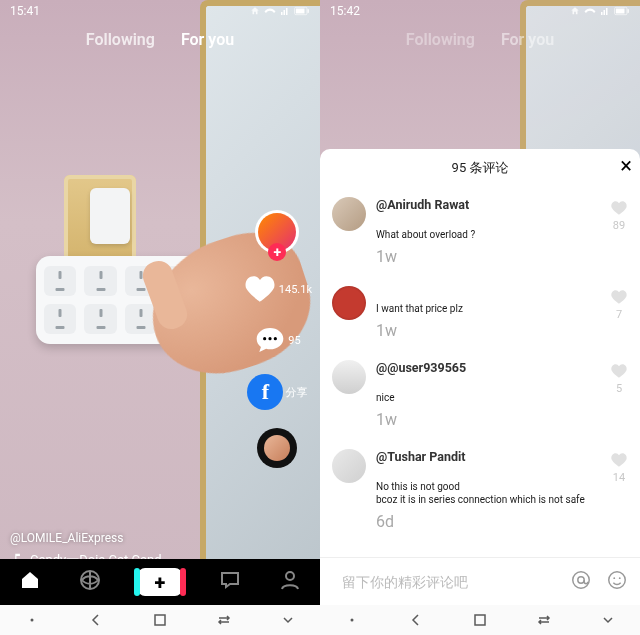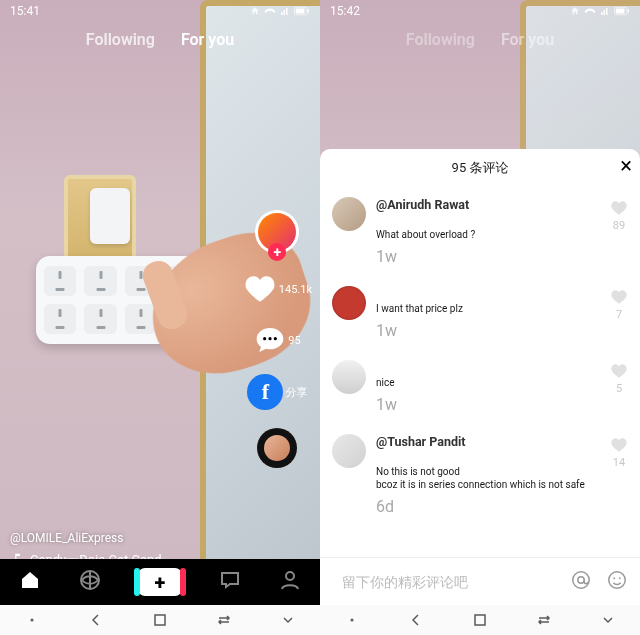--- a/index.html
+++ b/index.html
@@ -295,20 +295,21 @@
             <svg width="18" height="18" viewBox="0 0 24 24" fill="#e0e0e0">
                 <path d="M12 21s-8-5.3-10-10C.9 6.2 4 3 7.5 3c2 0 3.4 1.1 4.5 2.6C13.1 4.1 14.5 3 16.5 3 20 3 23.1 6.2 22 11c-2 4.7-10 10-10 10z"></path>
               </svg>
             <span>7</span>
           </div>
         </div>
 
         <div class="comment">
           <div class="c-avatar av3"></div>
           <div class="c-body">
+            <div class="c-user">@@user939565</div>
             <div class="c-text">nice</div>
             <div class="c-time">1w</div>
           </div>
           <div class="c-like">
             <svg width="18" height="18" viewBox="0 0 24 24" fill="#e0e0e0">
                 <path d="M12 21s-8-5.3-10-10C.9 6.2 4 3 7.5 3c2 0 3.4 1.1 4.5 2.6C13.1 4.1 14.5 3 16.5 3 20 3 23.1 6.2 22 11c-2 4.7-10 10-10 10z"></path>
               </svg>
             <span>5</span>
           </div>
         </div>

